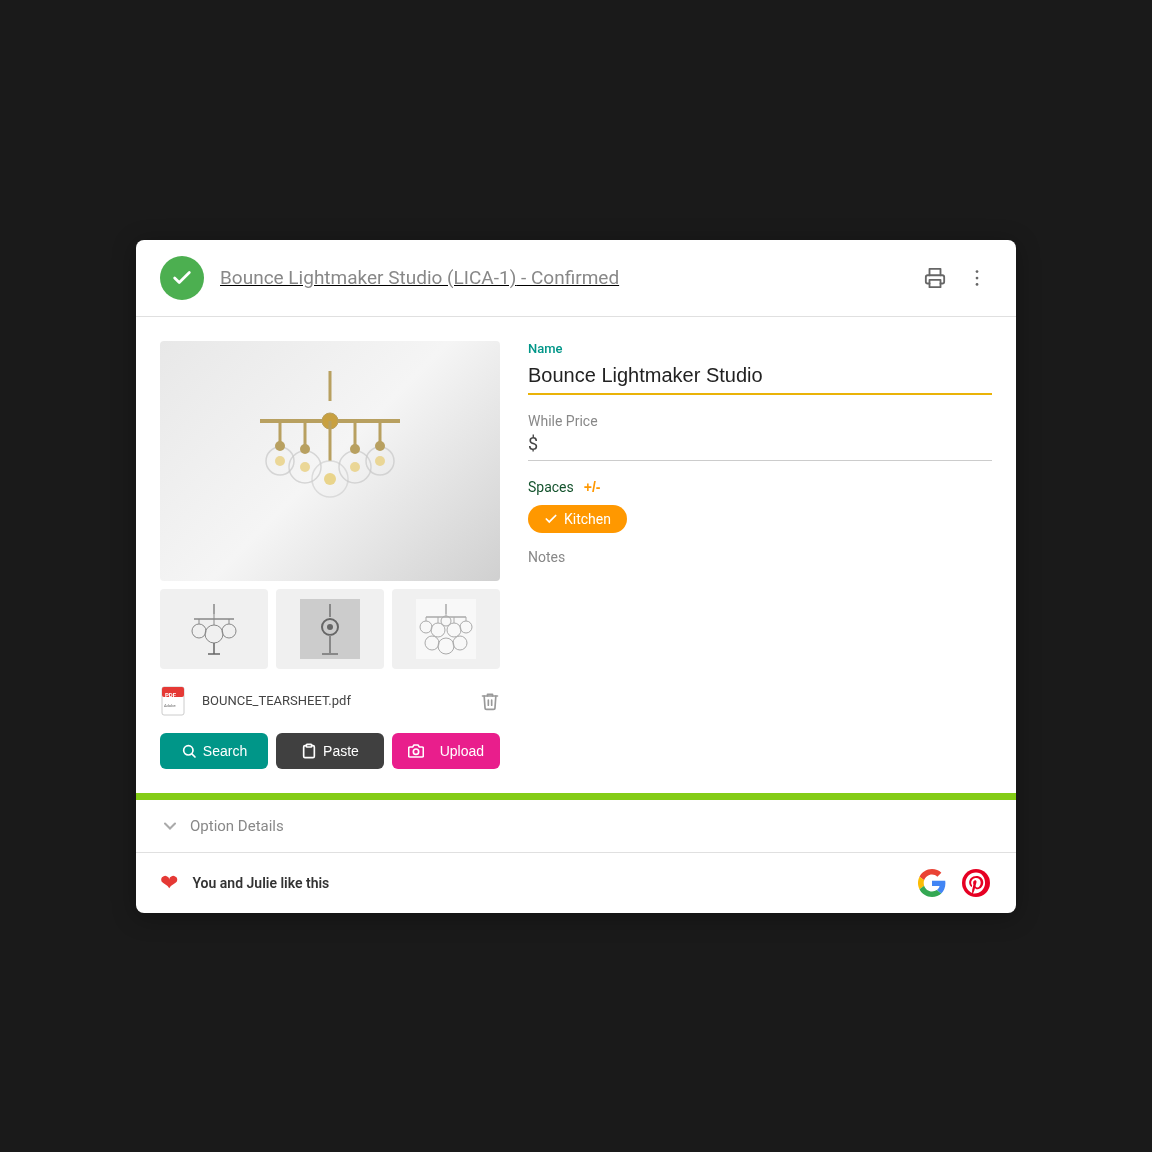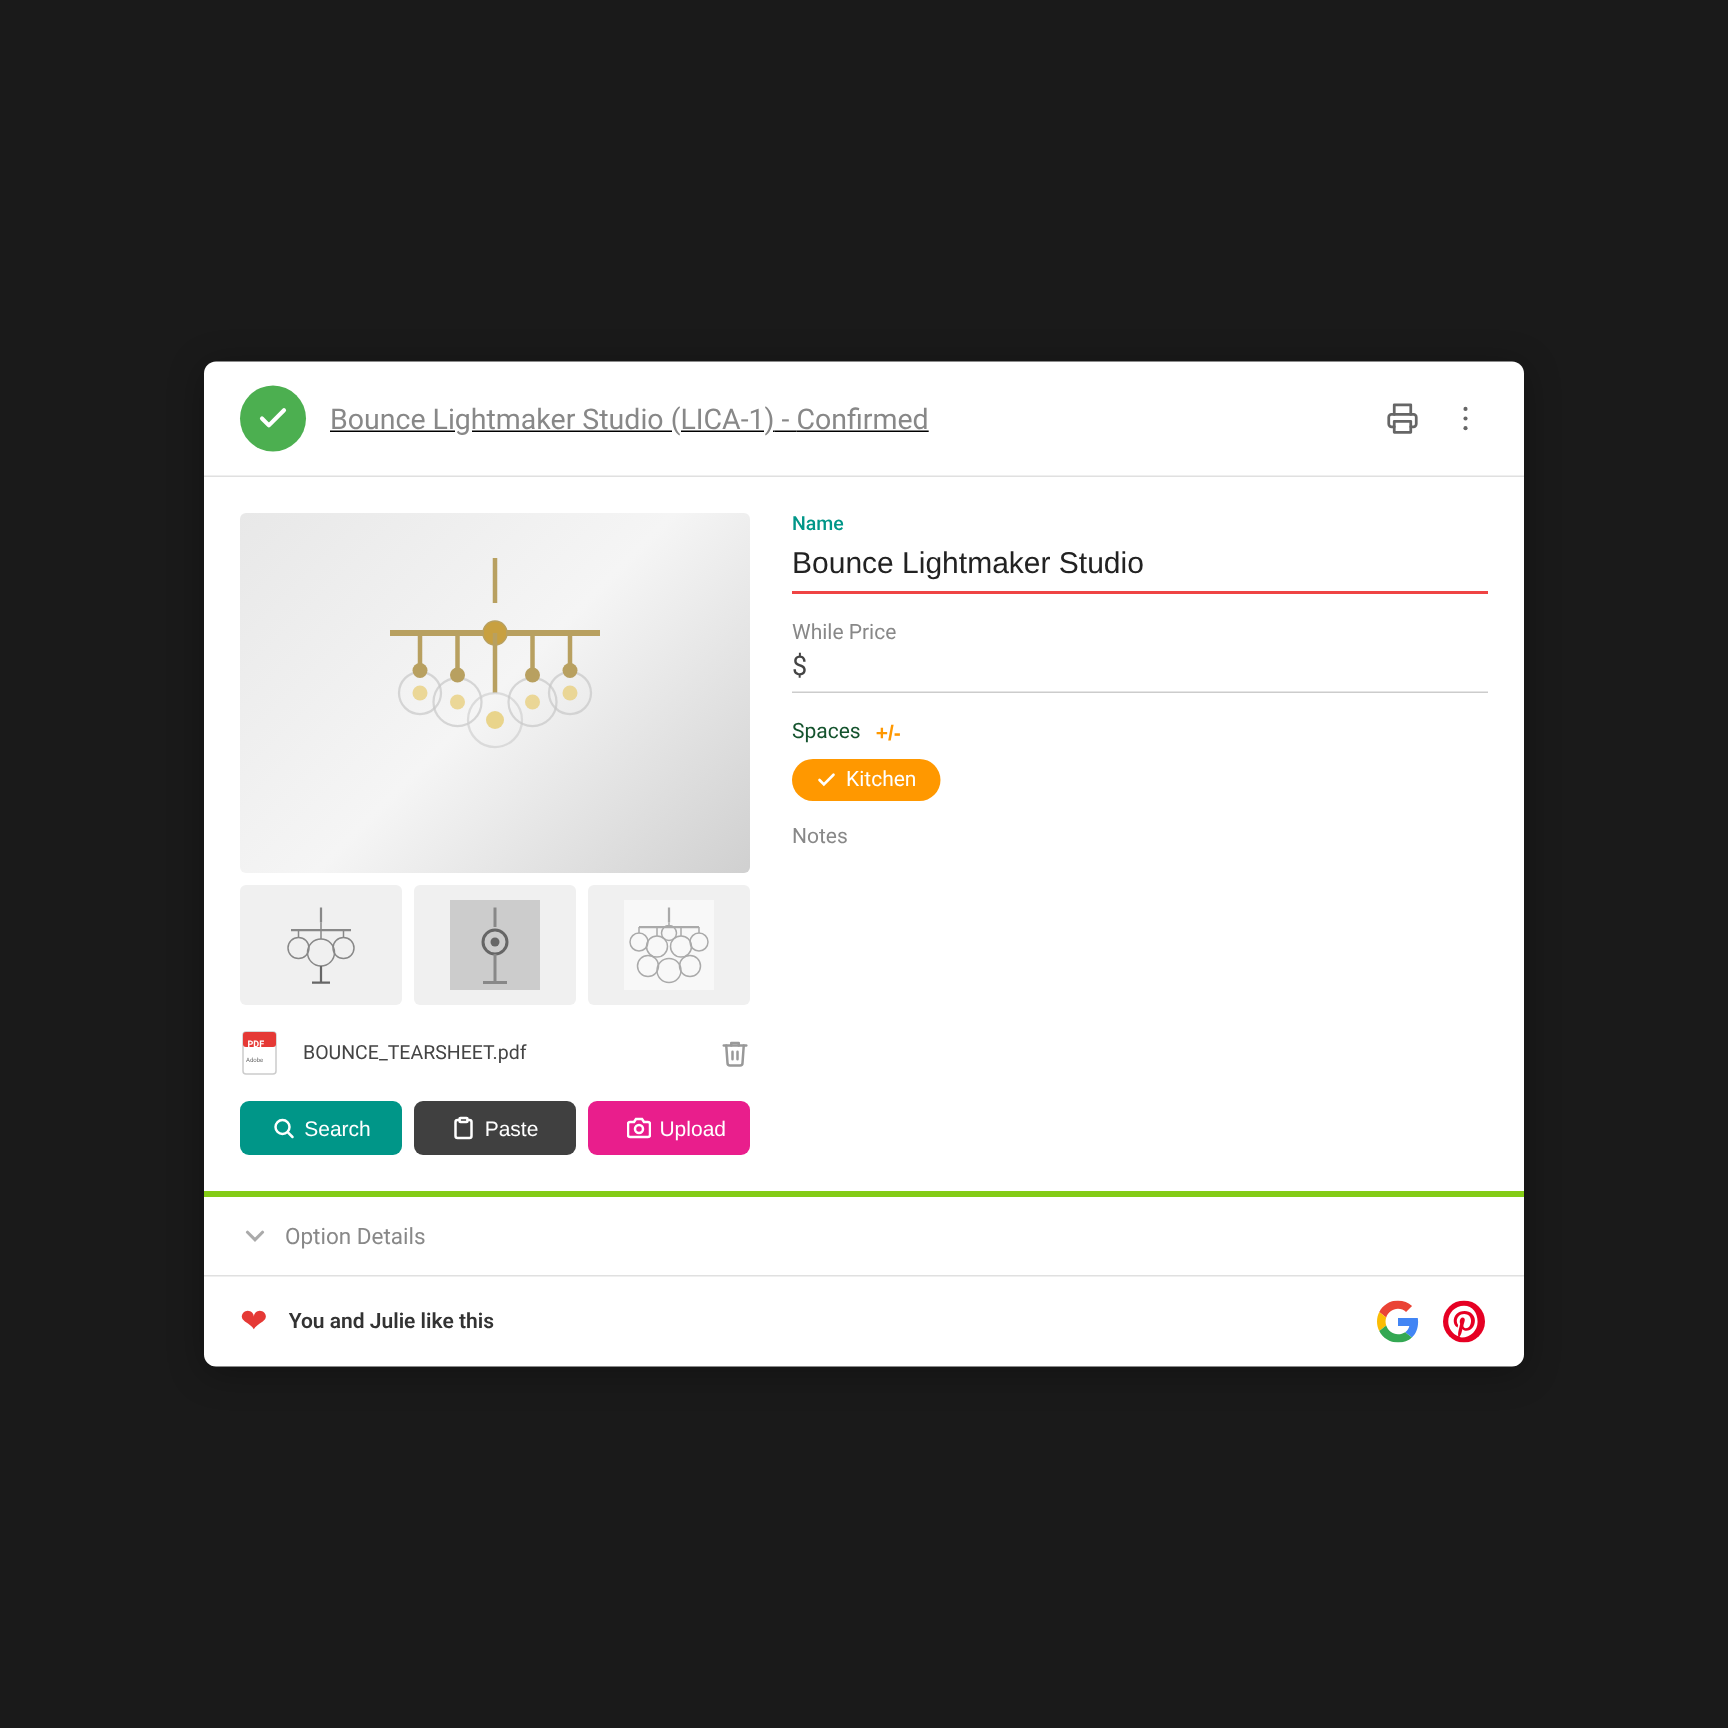--- a/index.html
+++ b/index.html
@@ -174,36 +174,36 @@
       border: none;
       border-radius: 6px;
       padding: 10px 16px;
       font-size: 14px;
       font-weight: 500;
       cursor: pointer;
       display: flex;
       align-items: center;
       gap: 6px;
       flex: 1;
-      justify-content: flex-end;
+      justify-content: space-between;
     }
     
     .right-col {
       flex: 1;
     }
     .field-label {
       font-size: 13px;
       color: #009688;
       font-weight: 500;
       margin-bottom: 4px;
     }
     .field-input {
       width: 100%;
       border: none;
-      border-bottom: 2px solid #ef4444;
+      border-bottom: 2px solid #eab308;
       font-size: 20px;
       font-weight: 400;
       color: #222;
       padding: 4px 0 6px 0;
       outline: none;
       background: transparent;
       margin-bottom: 18px;
     }
     .field-label-gray {
       font-size: 14px;
@@ -271,21 +271,21 @@
       line-height: 1.6;
       border-bottom: 1px solid #e0e0e0;
       padding-bottom: 12px;
     }
     
     .option-details-row {
       display: flex;
       align-items: center;
       gap: 10px;
       padding: 16px 24px;
-      border-top: 4px solid #84cc16;
+      border-top: 7px solid #84cc16;
       color: #888;
       font-size: 15px;
       cursor: pointer;
     }
     
     .card-footer {
       display: flex;
       align-items: center;
       padding: 14px 24px;
       border-top: 1px solid #e0e0e0;

